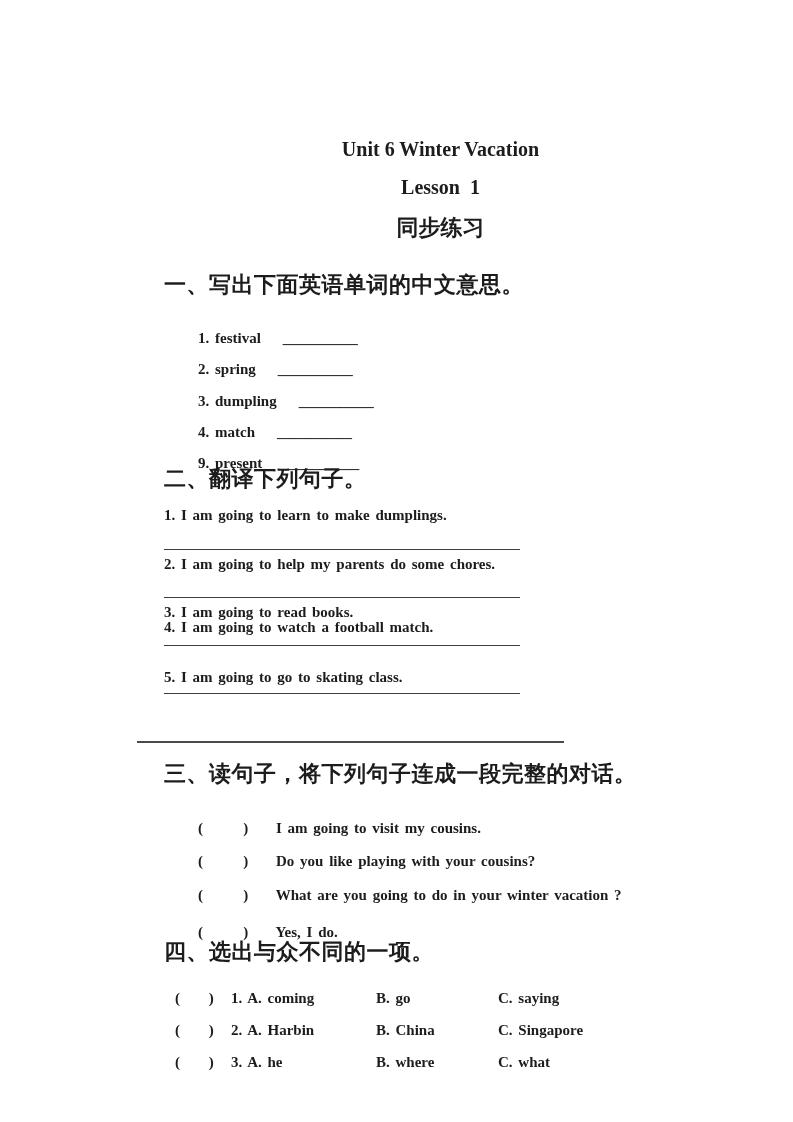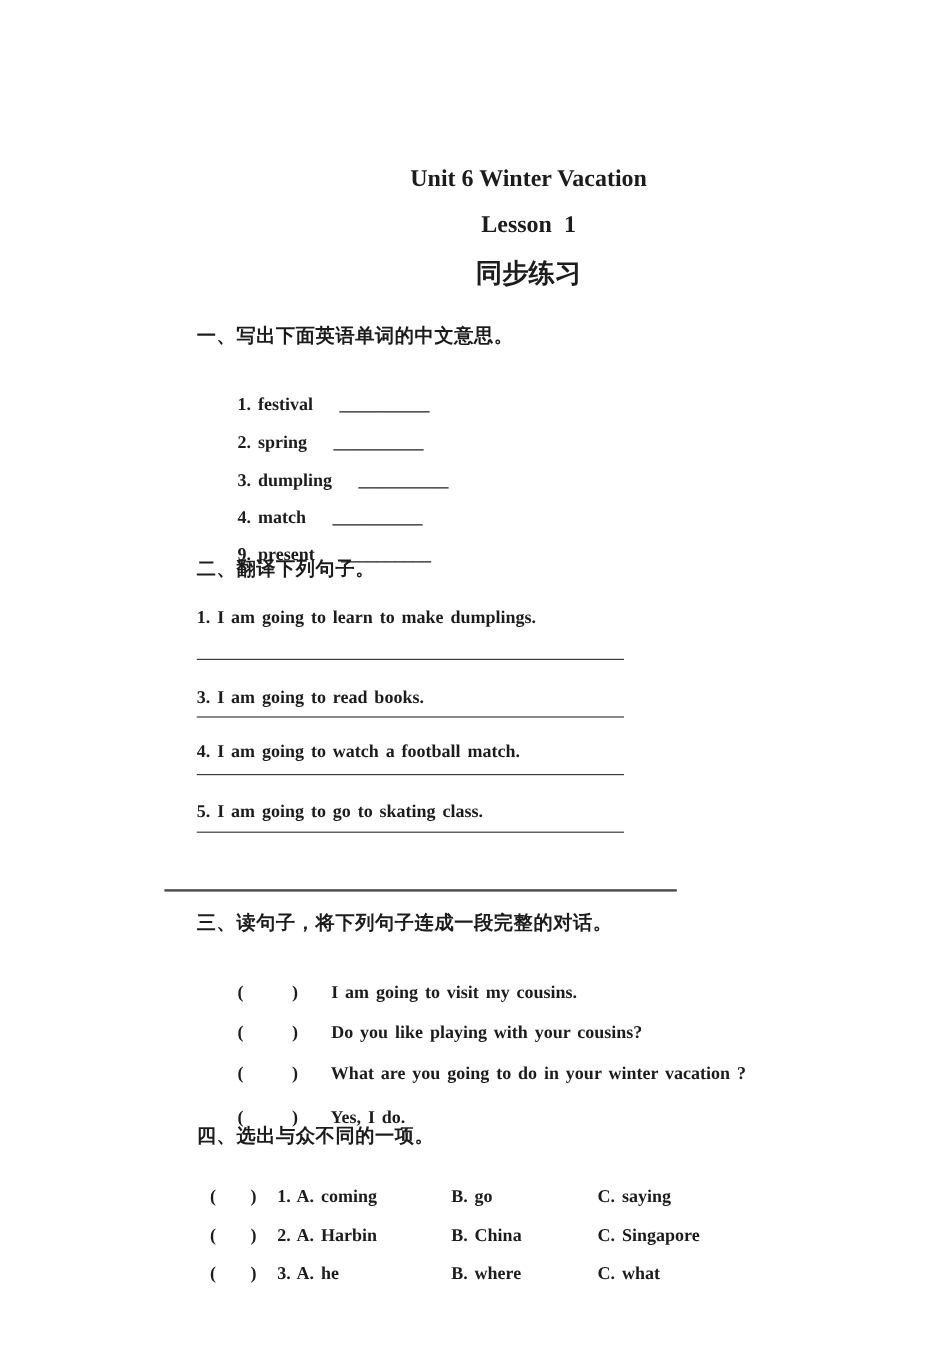--- a/index.html
+++ b/index.html
@@ -28,21 +28,21 @@
       font-weight: bold;
       font-family: "Liberation Serif", "DejaVu Serif", serif;
     }
     .subtitle {
       font-size: 22px;
       font-weight: bold;
       font-family: "Liberation Sans", "DejaVu Sans", sans-serif;
     }
     .sec-heading {
       left: 120px;
-      font-size: 16px;
+      font-size: 22px;
       font-weight: bold;
       font-family: Liberation Serif, serif;
       letter-spacing: 0.5px;
       white-space: nowrap;
     }
     .body-line {
       left: 120px;
       font-size: 15px;
       white-space: pre;
       word-spacing: 2px;
@@ -86,23 +86,24 @@
   </div>
   <div class="abs body-line" style="top:394px;">
     <span>9. present</span><span class="word-blank">__________</span>
   </div>
 
   <div class="abs sec-heading" style="top:420px;">二、翻译下列句子。</div>
 
   <div class="abs body-line" style="top:463px;">1. I am going to learn to make dumplings.</div>
   <div class="abs answer-line" style="top:505px; left:120px; width:356px;"></div>
 
+  <div class="abs body-line" style="top:512px;">2. I am going to help my parents do some chores.</div>
   <div class="abs answer-line" style="top:553px; left:120px; width:356px;"></div>
 
-  <div class="abs body-line" style="top:530px;">3. I am going to read books.</div>
+  <div class="abs body-line" style="top:560px;">3. I am going to read books.</div>
   <div class="abs answer-line" style="top:601px; left:120px; width:356px;"></div>
 
   <div class="abs body-line" style="top:575px;">4. I am going to watch a football match.</div>
   <div class="abs answer-line" style="top:649px; left:120px; width:356px;"></div>
 
   <div class="abs body-line" style="top:625px;">5. I am going to go to skating class.</div>
   <div class="abs answer-line thick" style="top:697px; left:93px; width:427px;"></div>
 
   <div class="abs sec-heading" style="top:715px;">三、读句子，将下列句子连成一段完整的对话。</div>
 

